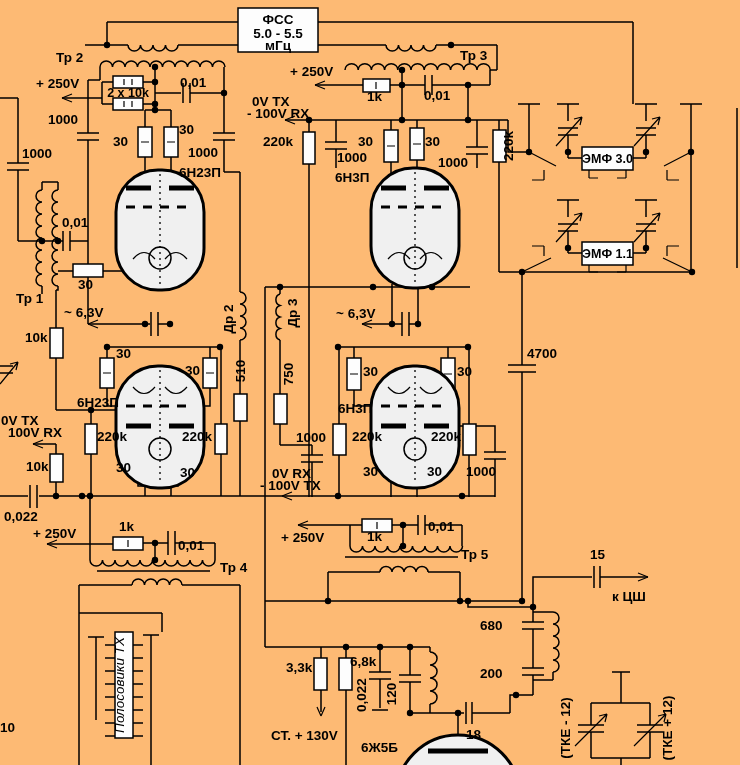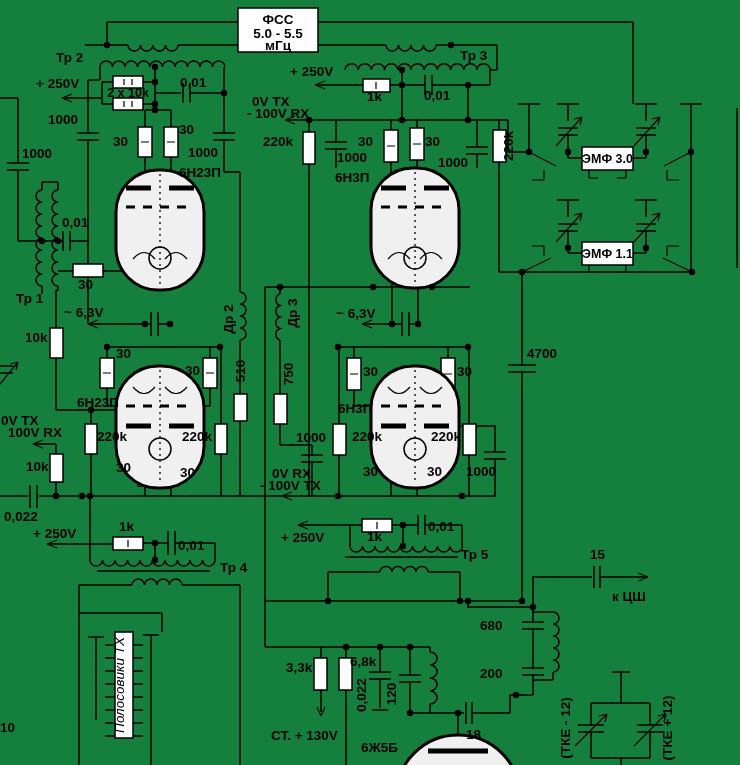--- a/index.html
+++ b/index.html
@@ -1,16 +1,16 @@
 <!DOCTYPE html>
 <html><head>
 <meta charset="utf-8">
 <style>
   html,body{margin:0;padding:0;background:#f0f0f0}
-  #stage{position:relative;width:740px;height:765px;background:#15803d;overflow:hidden}
+  #stage{position:relative;width:740px;height:765px;background:#fdba74;overflow:hidden}
   svg{display:block}
   .wire{stroke:#000;stroke-width:1.5;fill:none}
   .thin{stroke:#000;stroke-width:1.2;fill:none}
   .comp{fill:#fdfdfd;stroke:#000;stroke-width:1.5}
   .tube{fill:#f0f0f0;stroke:#000;stroke-width:3}
   .bar{stroke:#000;stroke-width:5;fill:none}
   .grid{stroke:#000;stroke-width:3;fill:none;stroke-dasharray:9 8}
   .dotl{stroke:#000;stroke-width:1.3;fill:none;stroke-dasharray:2 4}
   .dot{fill:#000;stroke:none}
   .t{font:bold 13.5px "Liberation Sans",sans-serif;fill:#000}

